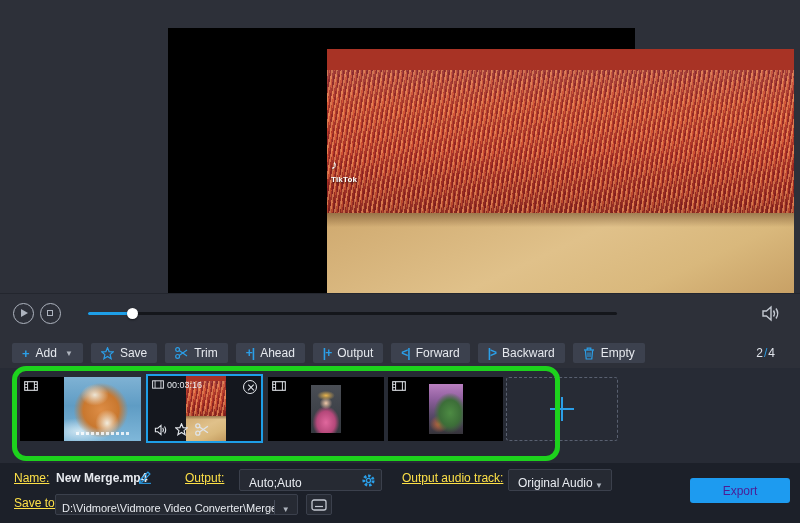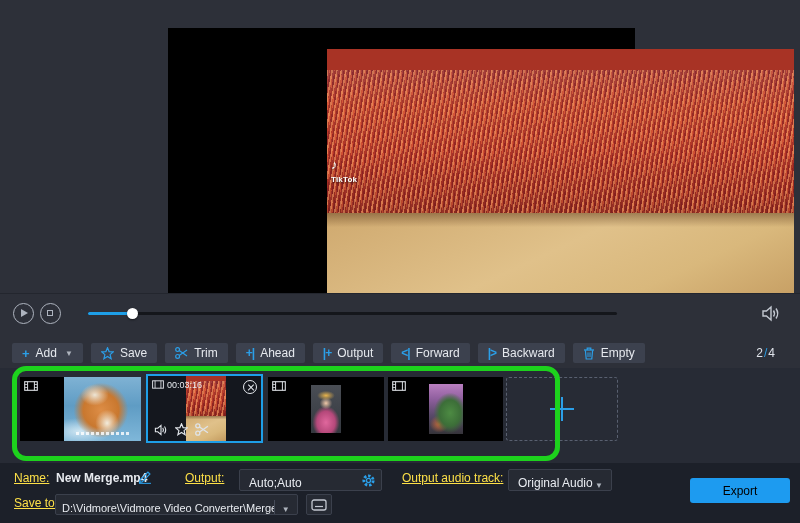--- a/index.html
+++ b/index.html
@@ -105,21 +105,21 @@
   .footer{position:absolute;left:0;top:463px;width:800px;height:60px;background:#1c2029;}
   .flabel{position:absolute;color:#fde047;font-size:12px;text-decoration:underline;}
   .fvalue{position:absolute;color:#e8ebf0;font-size:12px;font-weight:bold;}
   .fieldbox{position:absolute;background:#262a33;border:1px solid #3b404c;border-radius:2px;height:22px;display:flex;align-items:flex-end;cursor:pointer;}
   .fieldbox .txt{padding:0 9px;color:#e8ebf0;font-size:12px;white-space:nowrap;overflow:hidden;}
   .gearseg{margin-left:auto;width:26px;height:100%;display:flex;align-items:center;justify-content:center;cursor:pointer;}
   .ddcaret{margin-left:auto;padding-right:8px;color:#aeb4bd;font-size:8px;}
   .combo-sep{width:1px;height:14px;background:#454b58;margin-left:auto;}
   .combo-caret{width:24px;text-align:center;color:#aeb4bd;font-size:8px;}
   .iconbtn{position:absolute;width:26px;height:21px;display:flex;align-items:center;justify-content:center;cursor:pointer;background:#262a33;border:1px solid #3b404c;border-radius:2px;}
-  .export{position:absolute;left:690px;top:15px;width:100px;height:25px;background:#1d9bf0;border-radius:3px;color:#000000;display:flex;align-items:center;justify-content:center;font-size:12px;cursor:pointer;}
+  .export{position:absolute;left:690px;top:15px;width:100px;height:25px;background:#1d9bf0;border-radius:3px;color:#4c1d95;display:flex;align-items:center;justify-content:center;font-size:12px;cursor:pointer;}
   .editpencil{position:absolute;cursor:pointer;}
 </style>
 </head>
 <body>
 
 <div class="app">
 
 
   <div class="preview">
     <div class="stage">

